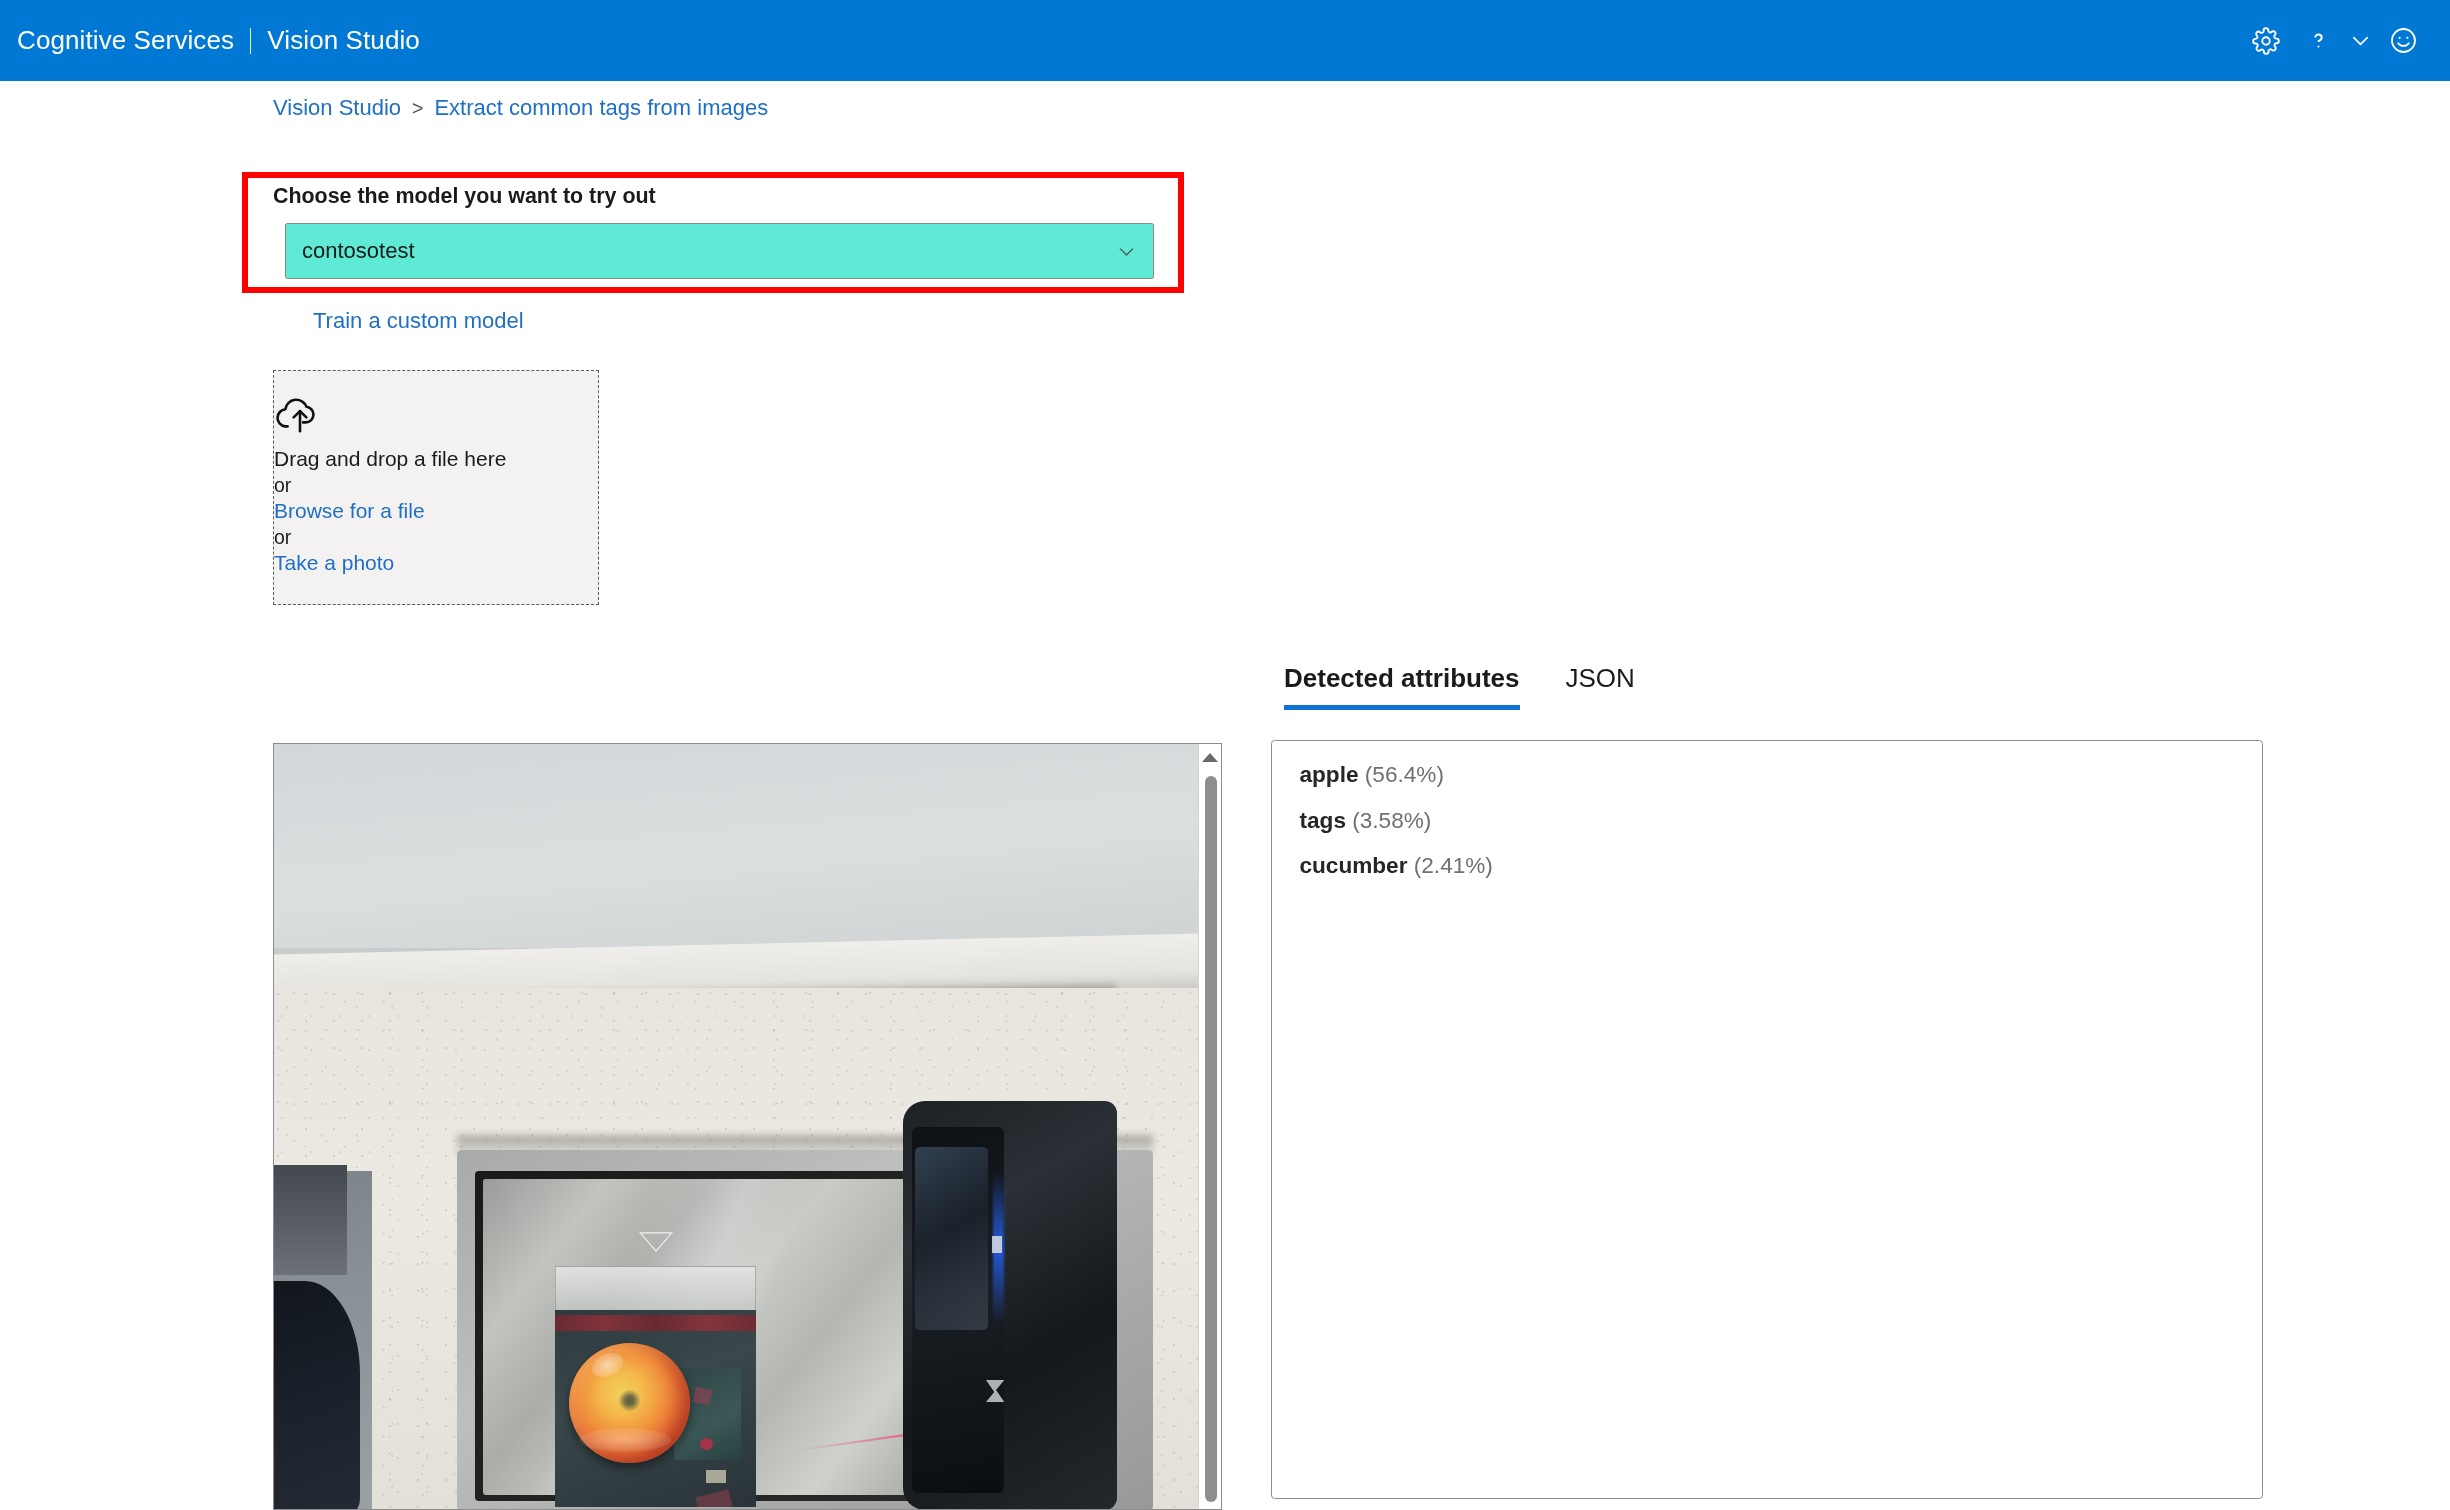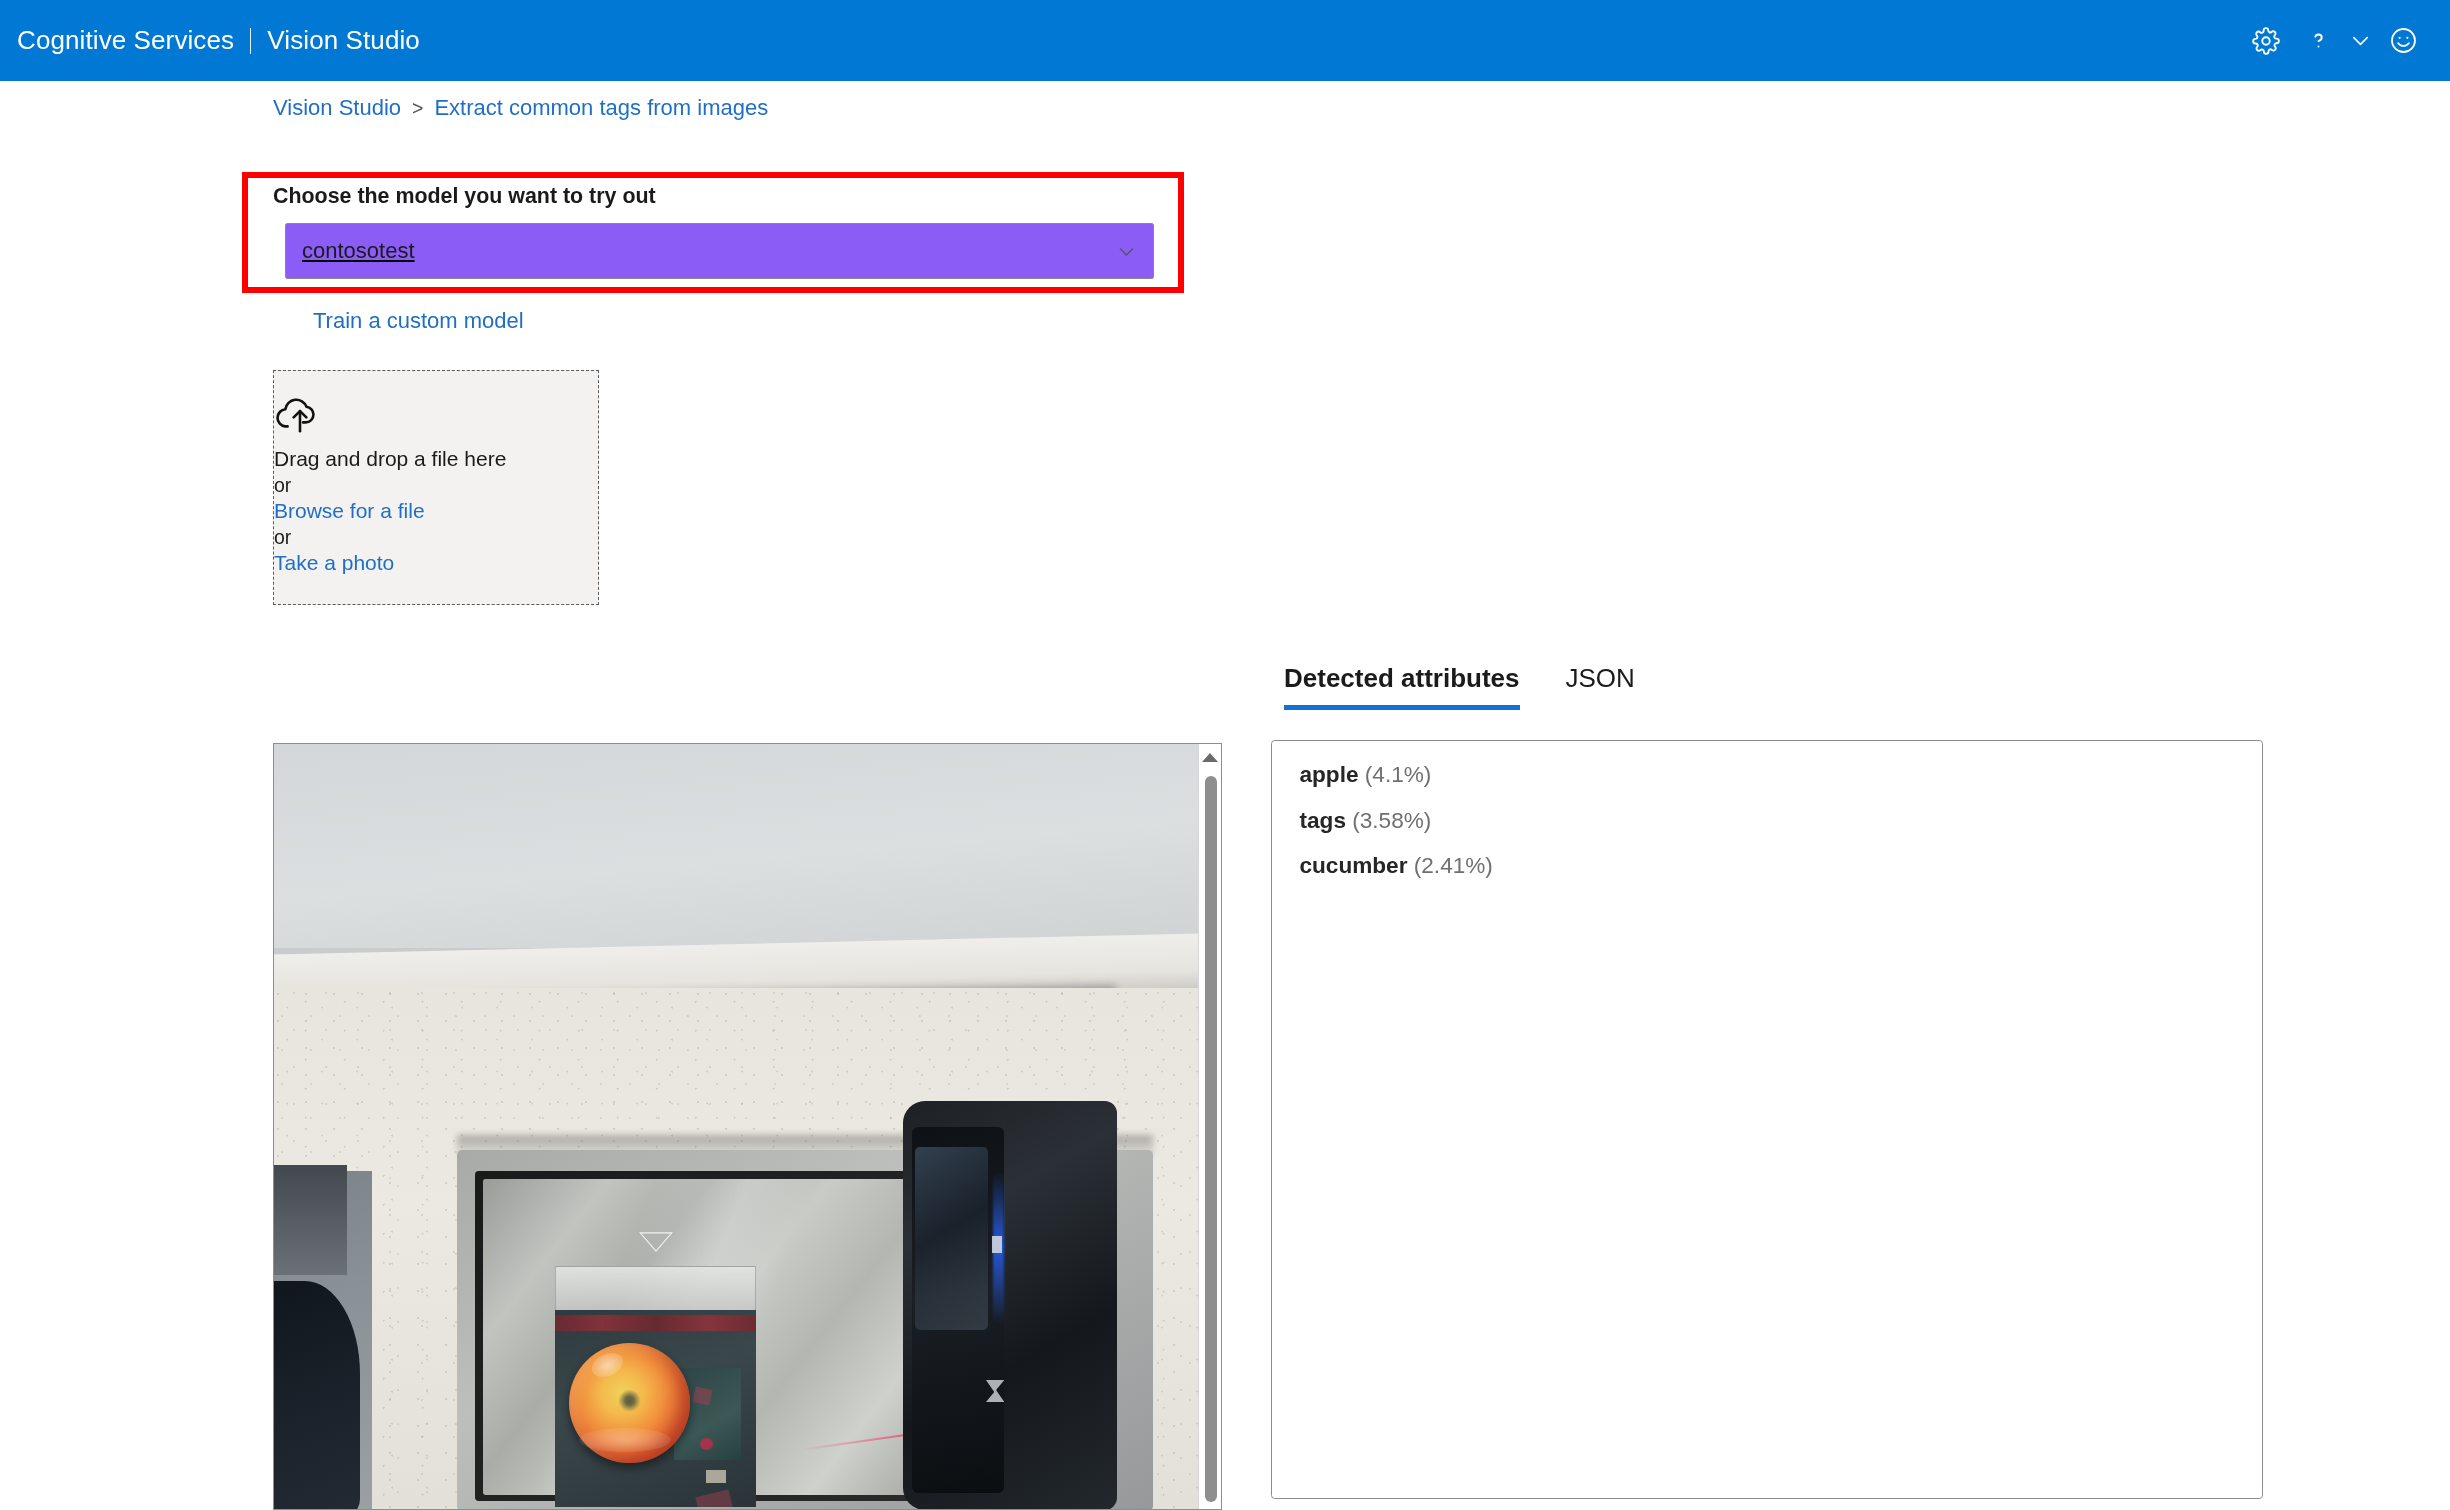--- a/index.html
+++ b/index.html
@@ -81,26 +81,25 @@
     font-weight: bold;
     color: #1a1a1a;
     white-space: nowrap;
   }
   .model-select {
     position: absolute;
     left: 285px; top: 223px;
     width: 869px; height: 56px;
     border: 1.2px solid #8a8886;
     border-radius: 2.4px;
-    background: #8b5cf6;
+    background: #5eead4;
     display: flex;
     align-items: center;
     padding: 0 16px;
     cursor: pointer;
-    text-decoration: underline;
   }
   .model-select-value {
     font-size: 22px;
     color: #1b1b1b;
     flex: 1;
     white-space: nowrap;
   }
   .model-select-chev { color: #555; display: flex; align-items: center; }
 
   .train-link {
@@ -460,21 +459,21 @@
 
 <div class="tabs">
   <div class="tab active">Detected attributes</div>
   <div class="tab-gap"></div>
   <div class="tab">JSON</div>
 </div>
 
 <div class="results-panel">
   <div class="attr-row">
     <span class="attr-name">apple</span>
-    <span class="attr-conf">(4.1%)</span>
+    <span class="attr-conf">(56.4%)</span>
   </div>
   <div class="attr-row">
     <span class="attr-name">tags</span>
     <span class="attr-conf">(3.58%)</span>
   </div>
   <div class="attr-row">
     <span class="attr-name">cucumber</span>
     <span class="attr-conf">(2.41%)</span>
   </div>
 </div>

